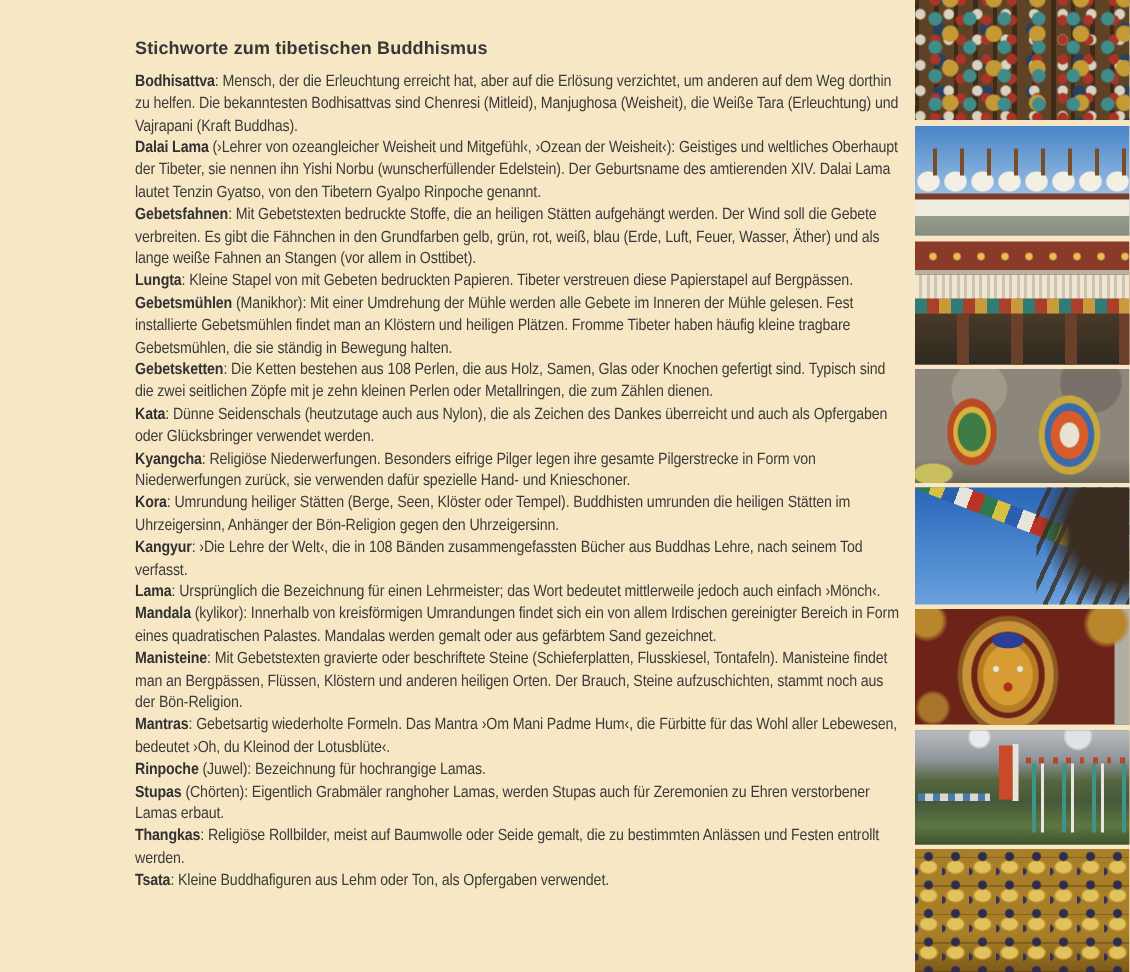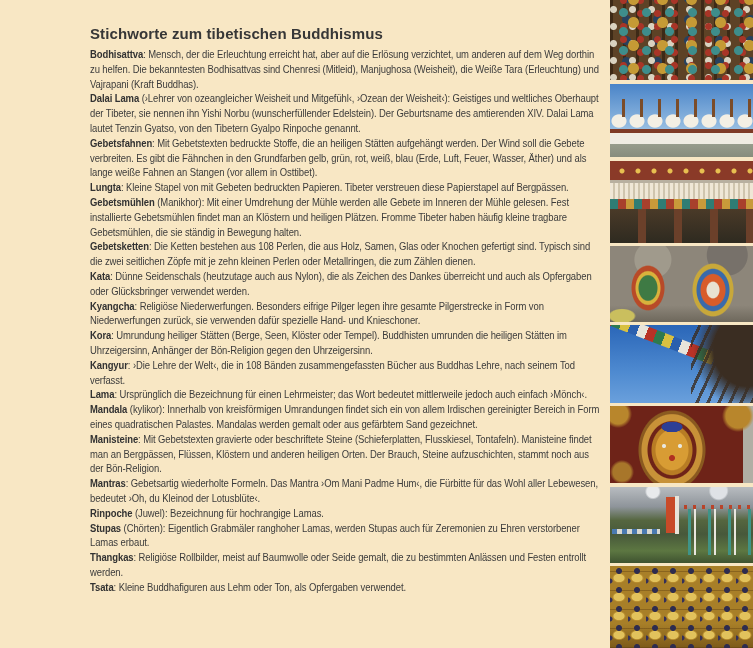--- a/index.html
+++ b/index.html
@@ -6,21 +6,21 @@
   body{
     width:753px;height:648px;
     position:relative;overflow:hidden;
     background:#f8e7c4;
     font-family:"Liberation Sans","DejaVu Sans",sans-serif;
   }
 
   
   .page-title{
     position:absolute;left:90px;top:25px;margin:0;
-    font-size:15px;font-weight:bold;color:#373737;
+    font-size:12px;font-weight:bold;color:#373737;
     letter-spacing:.1px;white-space:nowrap;
   }
   .glossary{
     position:absolute;left:90px;top:47px;width:584px;
     transform:scaleX(.877);transform-origin:left top;
     font-size:10.8px;line-height:14.8px;letter-spacing:-.1px;
     color:#3b3b3b;
   }
   .glossary p{margin:0;padding:0;}
   .glossary .term{font-weight:bold;color:#323232;}

